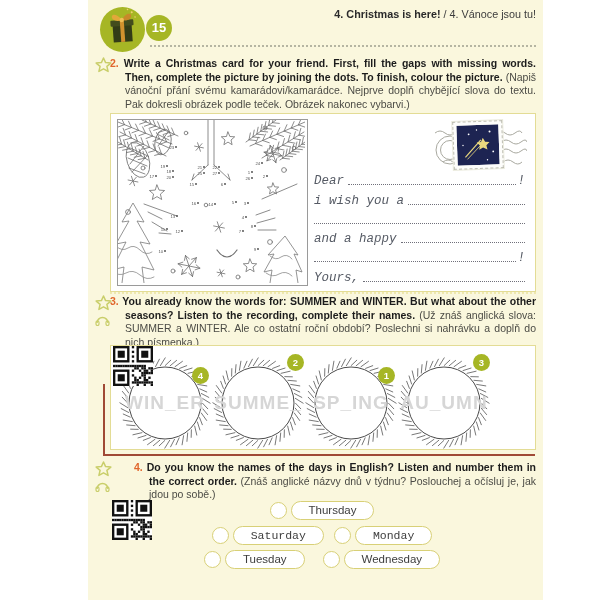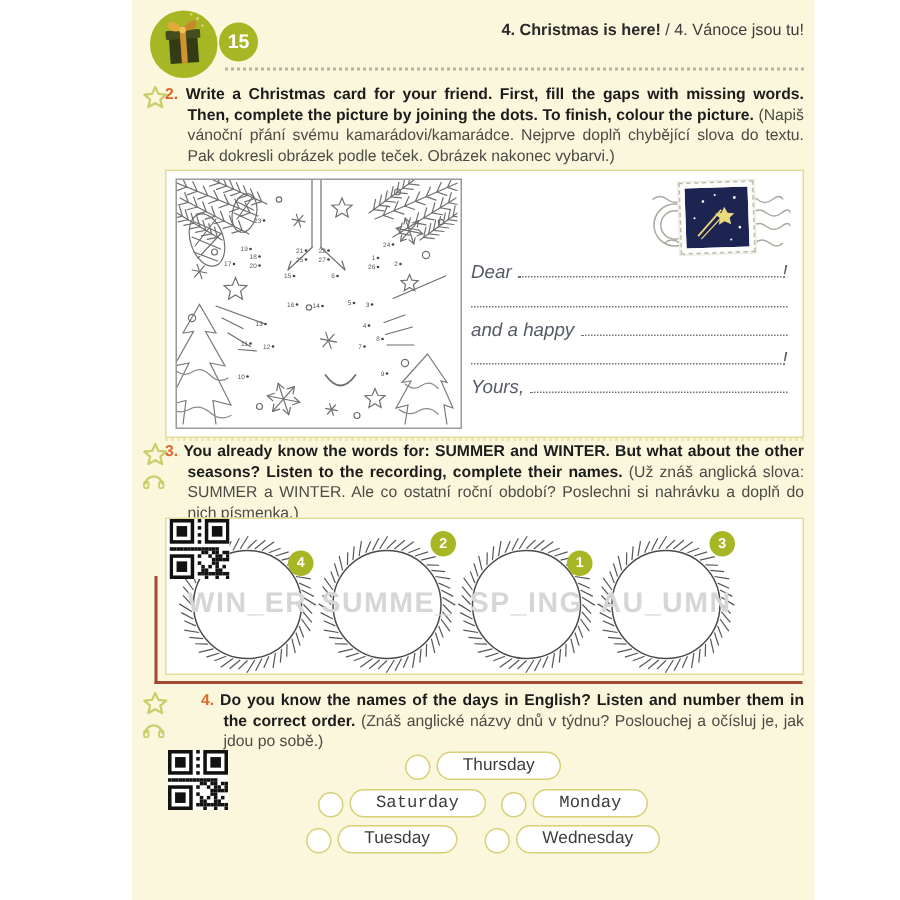--- a/index.html
+++ b/index.html
@@ -4,21 +4,21 @@
 <style>
   html,body{margin:0;padding:0;}
   body{width:600px;height:600px;background:#ffffff;font-family:"Liberation Sans",sans-serif;position:relative;overflow:hidden;}
   .page{position:absolute;left:88px;top:0;width:424px;height:600px;background:#faf7dd;padding-left:31px;}
 
   
   .gift-circle{position:absolute;left:12px;top:7px;width:45px;height:45px;border-radius:50%;background:#a6b625;}
   .gift-circle svg{position:absolute;left:2px;top:0px;}
   .pagenum-circle{position:absolute;left:58px;top:15px;width:26px;height:26px;border-radius:50%;background:#a6b625;
     color:#fff;font-weight:bold;font-size:13px;line-height:26px;text-align:center;}
-  .header-title{position:absolute;right:7px;top:14px;font-size:10.8px;color:#2a2a2a;white-space:nowrap;}
+  .header-title{position:absolute;right:7px;top:8px;font-size:10.8px;color:#2a2a2a;white-space:nowrap;}
   .header-title .en{font-weight:bold;}
   .header-title .cz{font-weight:normal;color:#3c3c3c;}
   .header-dots{position:absolute;left:62px;right:7px;top:45px;border-bottom:2px dotted #b5b5a2;}
 
   
   .ex{position:absolute;left:22px;right:7px;margin:0;font-size:10.5px;line-height:1.3;text-align:justify;
       padding-left:15px;text-indent:-15px;color:#4b4b45;}
   .exnum{font-weight:bold;color:#e0662c;}
   .ex b{color:#1c1c1c;}
   .ex-icons{position:absolute;width:18px;}
@@ -34,21 +34,21 @@
   .picture{position:absolute;left:6px;top:5px;width:189px;height:165px;border:1px solid #9a9a9a;background:#fff;}
   .picture svg{display:block;}
 
   
   .postcard{position:absolute;left:202px;right:8px;top:6px;bottom:6px;}
   .postmark{position:absolute;top:0;right:0;}
   .stamp{position:absolute;right:24px;top:1px;width:48px;height:46px;background:#fdfdfb;border:1px dashed #bdbdb2;
      box-shadow:0 0 0 1px #ececdf;transform:rotate(-2deg);}
   .stamp svg{position:absolute;left:3px;top:3px;}
   .pc-lines{position:absolute;left:1px;right:2px;top:50px;}
-  .pc-line{height:19.3px;display:flex;align-items:flex-end;font-family:Liberation Sans, sans-serif;font-style:italic;
+  .pc-line{height:19.3px;display:flex;align-items:flex-end;font-family:Liberation Mono, monospace;font-style:italic;
      font-size:12.5px;color:#555a64;}
   .pc-label{margin:0 4px 1px 0;white-space:nowrap;}
   .pc-fill{flex:1;border-bottom:1.8px dotted #70707a;margin-bottom:4px;}
   .pc-suffix{margin:0 0 1px 1px;}
 
   
   .seal-shadow{position:absolute;left:-8px;right:0;top:38px;bottom:-7px;border-left:2px solid #a04a36;border-bottom:2px solid #a04a36;pointer-events:none;}
   .qr{position:absolute;width:40px;height:40px;background:#fff;}
   #qr-seals{left:2px;top:0px;}
   #qr-days{left:24px;top:500px;}
@@ -57,21 +57,21 @@
   .seal-word{position:absolute;inset:0;text-align:center;line-height:92px;font-weight:bold;font-size:19px;
      letter-spacing:1px;color:#d6d6d6;}
   .seal-badge{position:absolute;right:2px;top:10px;width:17px;height:17px;border-radius:50%;background:#a6b625;
      color:#fff;font-size:9.5px;font-weight:bold;line-height:17px;text-align:center;}
   .seal:nth-child(even) .seal-badge{top:-3px;right:0px;}
 
   
   .days{position:absolute;left:64px;top:501px;width:340px;}
   .day-row{display:flex;justify-content:center;gap:18px;margin-bottom:5.5px;}
   .day-row.mid{gap:10px;font-family:Liberation Mono, monospace;}
-  .day-unit{display:flex;align-items:flex-end;}
+  .day-unit{display:flex;align-items:center;}
   .day-circle{width:15px;height:15px;border-radius:50%;border:1.3px solid #d8d077;background:#fff;margin-right:4px;}
   .day-pill{height:17px;border:1.3px solid #d8d077;background:#fff;border-radius:9.5px;padding:0 17px;
      font-size:11.5px;line-height:17px;color:#3d3d3d;}
 </style>
 </head>
 <body>
 
 <div class="page">
 
   <div class="gift-circle">
@@ -383,20 +383,24 @@
             <circle cx="20" cy="5" r="0.7" fill="#fff"></circle>
           <circle cx="6" cy="20" r="0.7" fill="#fff"></circle>
             <circle cx="30" cy="35" r="0.7" fill="#fff"></circle>
         </svg>
       </div>
       <div class="pc-lines">
           <div class="pc-line">
             <span class="pc-label">Dear</span>
             <span class="pc-fill"></span>
             <span class="pc-suffix">!</span>
+          </div>
+          <div class="pc-line">
+            <span class="pc-label">i wish you a</span>
+            <span class="pc-fill"></span>
           </div>
           <div class="pc-line">
             <span class="pc-fill"></span>
           </div>
           <div class="pc-line">
             <span class="pc-label">and a happy</span>
             <span class="pc-fill"></span>
           </div>
           <div class="pc-line">
             <span class="pc-fill"></span>

